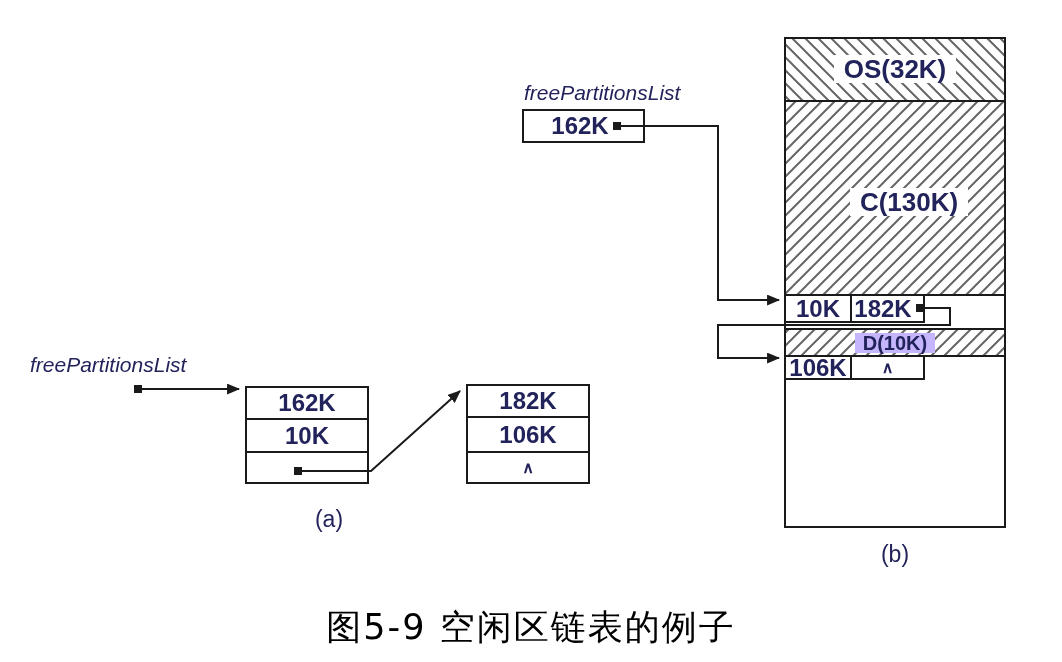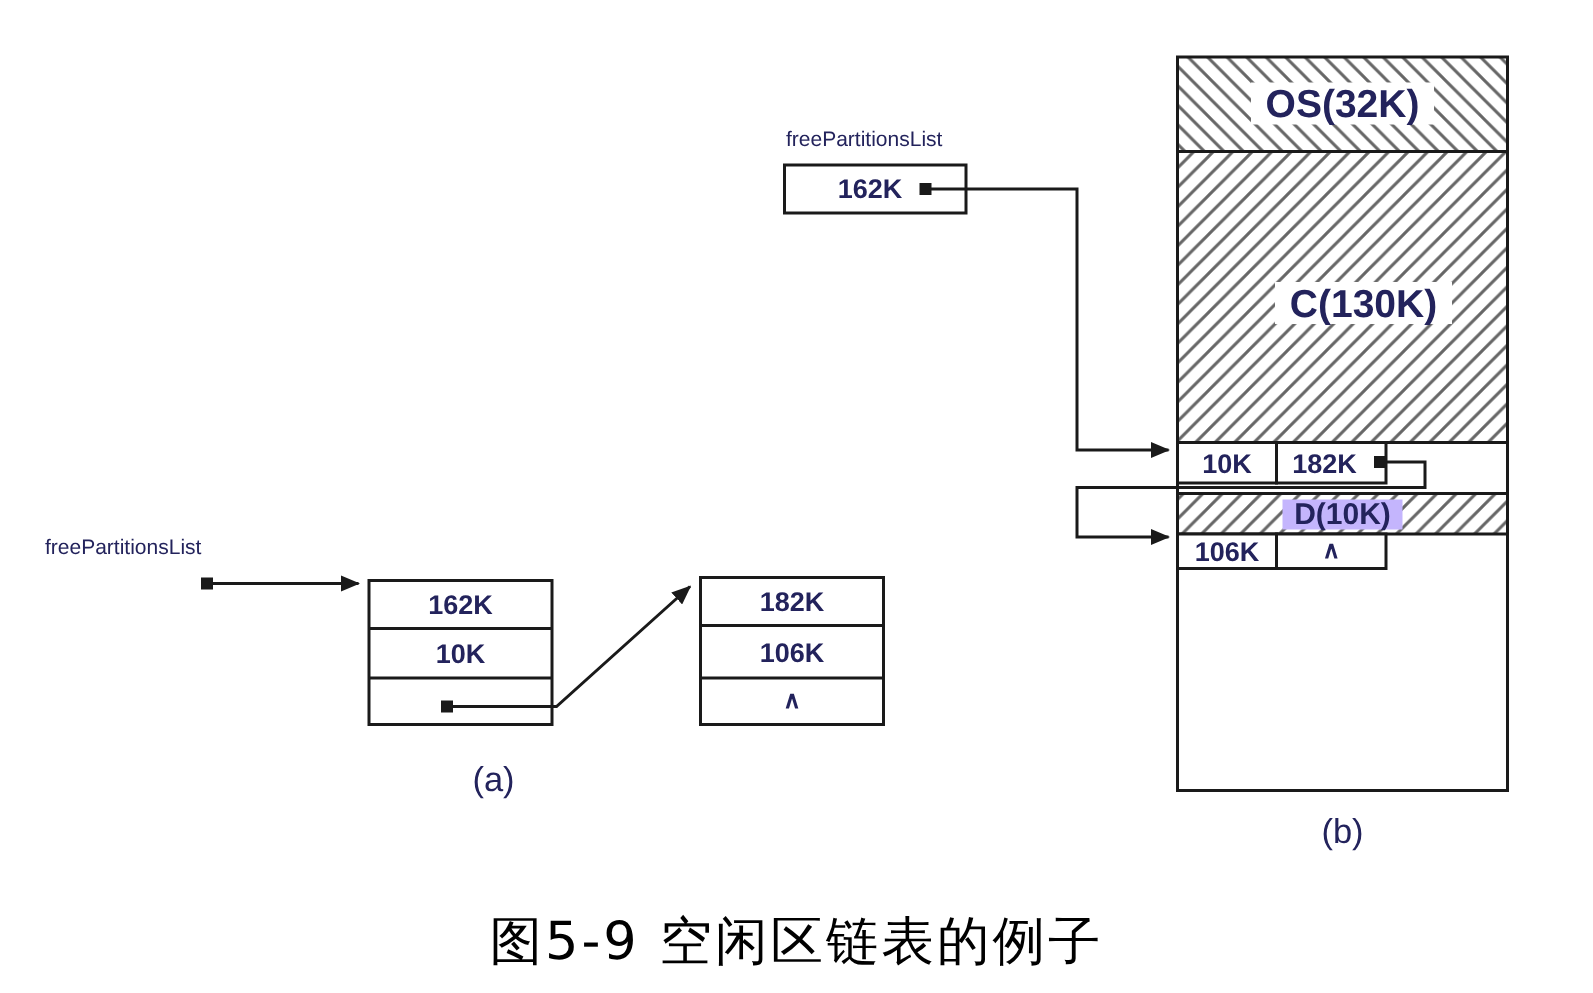--- a/index.html
+++ b/index.html
@@ -5,23 +5,23 @@
   html,body{margin:0;padding:0;background:#ffffff;}
   .canvas{
     position:relative;width:1062px;height:662px;background:#ffffff;
     overflow:hidden;font-family:"Liberation Sans",sans-serif;
   }
   svg.layer{position:absolute;left:0;top:0;}
   .t{
     position:absolute;display:flex;align-items:center;justify-content:center;
     color:#23235c;line-height:1;white-space:nowrap;
   }
-  .num{font-size:18px;font-weight:bold;}
+  .num{font-size:24px;font-weight:bold;}
   .sm{font-size:16px;font-weight:bold;}
-  .fpl{font-size:14px;font-weight:normal;justify-content:flex-start;}
+  .fpl{font-size:21px;font-weight:normal;justify-content:flex-start;font-style:italic;}
   .reg{font-size:26px;font-weight:bold;}
   .reg .bgw{background:#ffffff;padding:1px 10px;}
   .regd{font-size:20px;font-weight:bold;}
   .regd .bgw{background:#c4b5fd;padding:0 8px;}
   .ab{font-size:23px;font-weight:normal;}
   .cap{
     position:absolute;left:0;top:604px;width:1062px;text-align:center;
     font-size:35px;color:#000000;letter-spacing:2px;
     font-family:"DejaVu Sans","Liberation Sans",sans-serif;
   }

